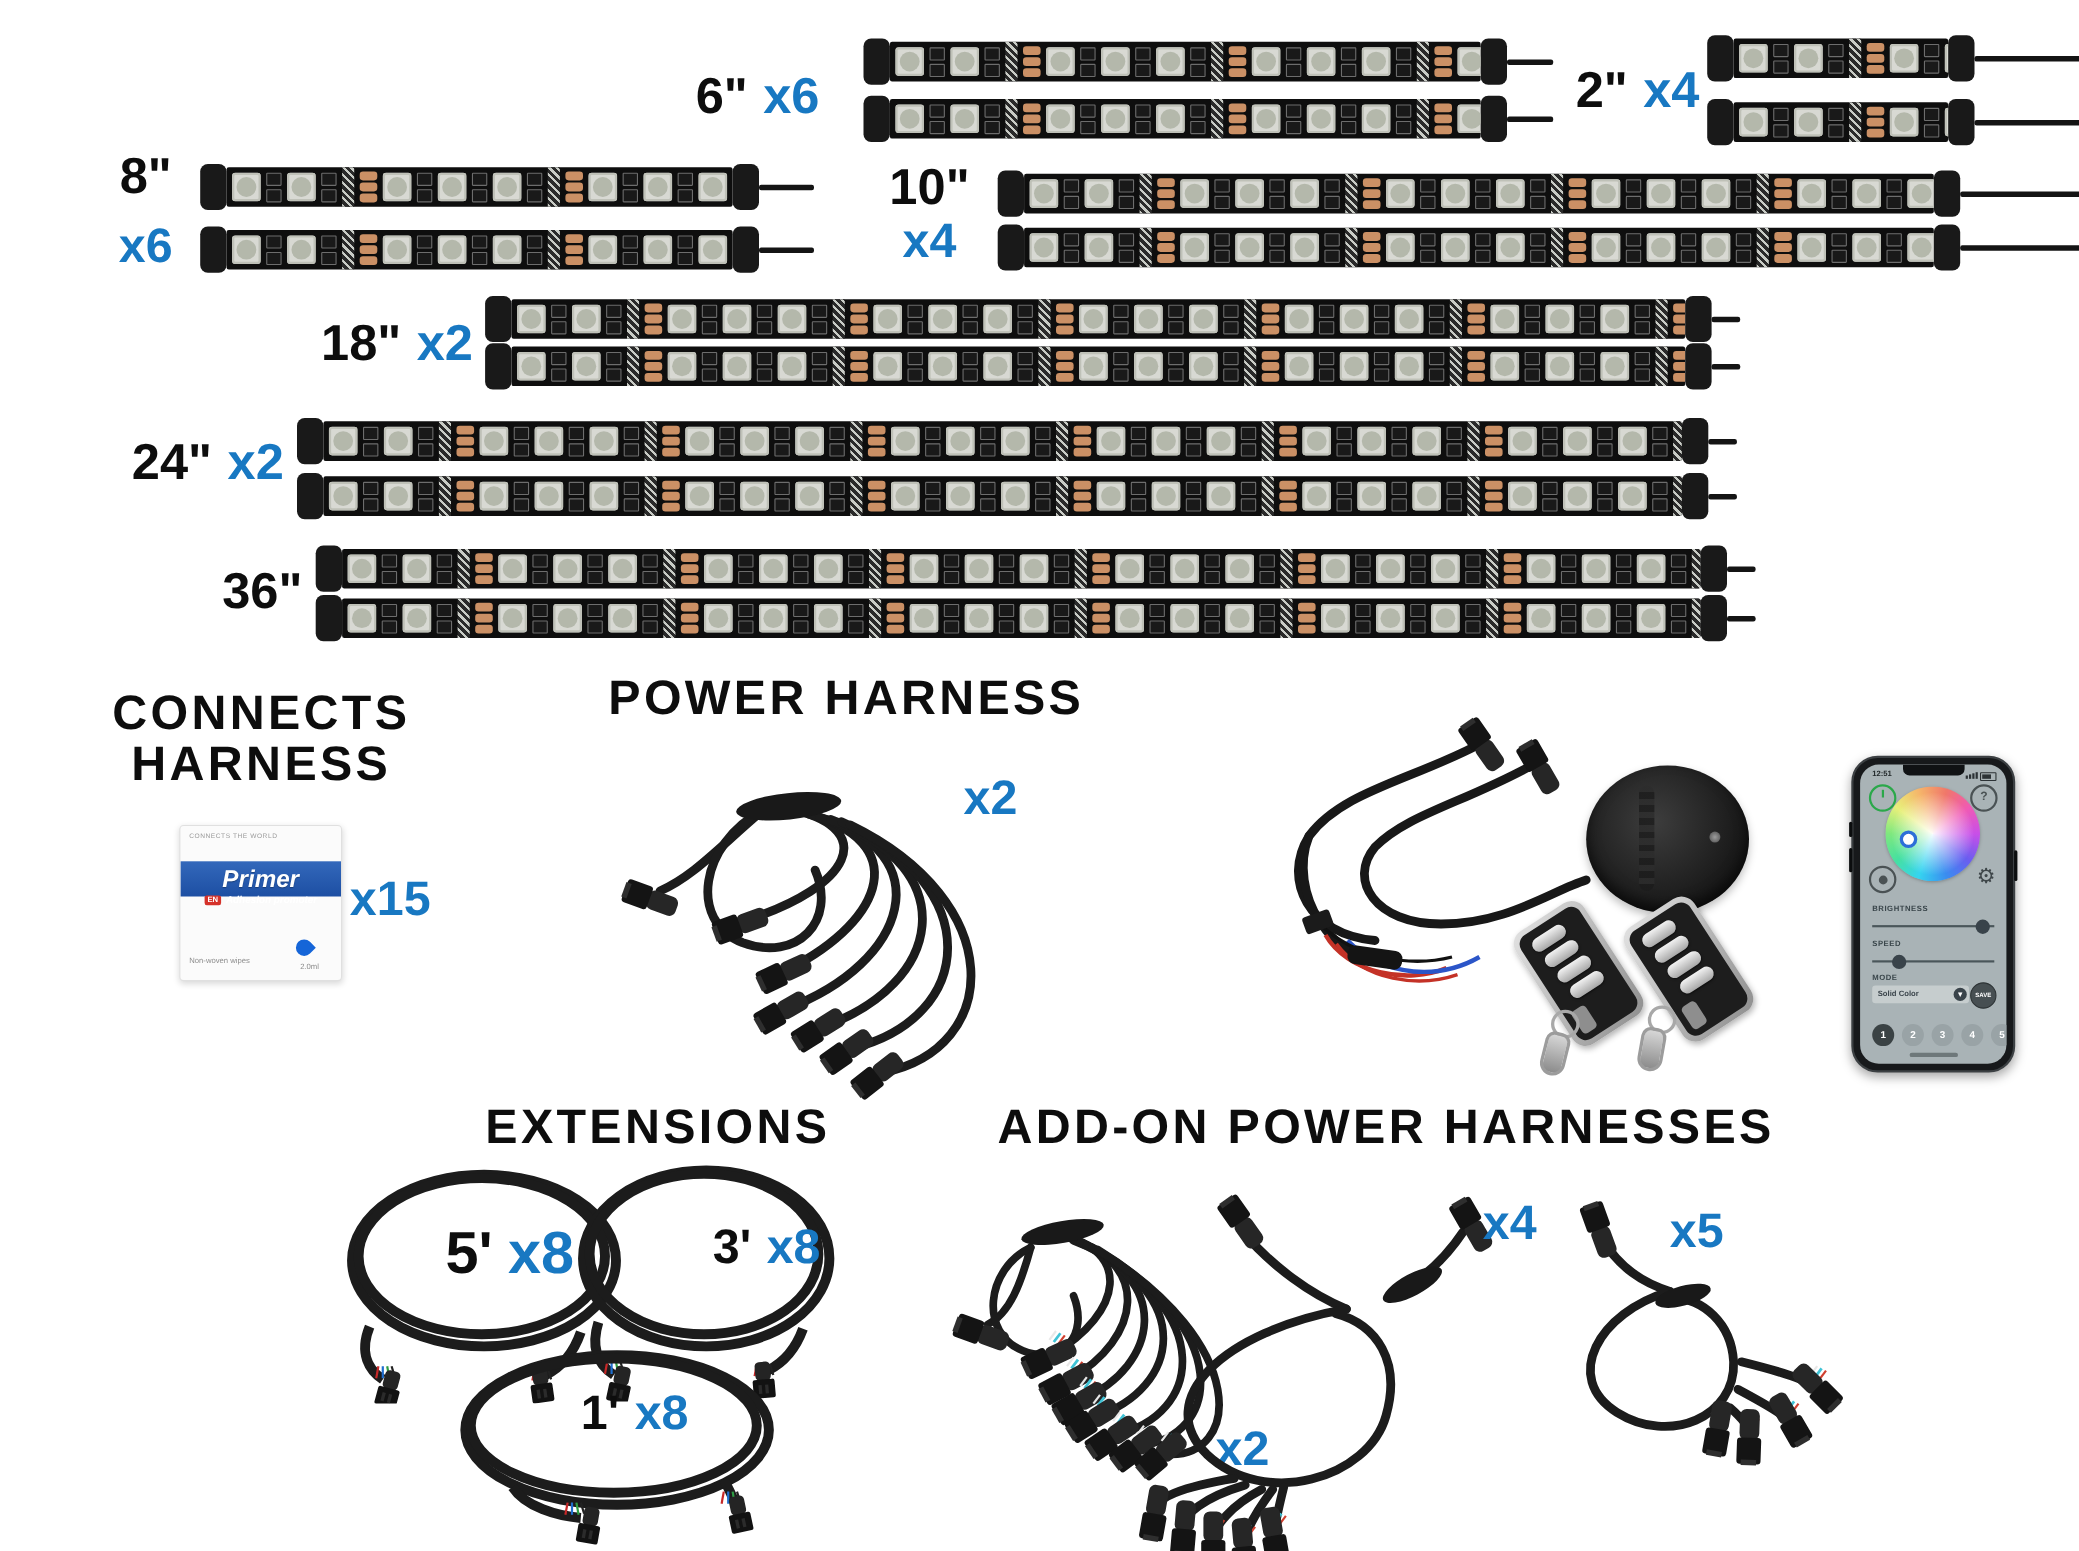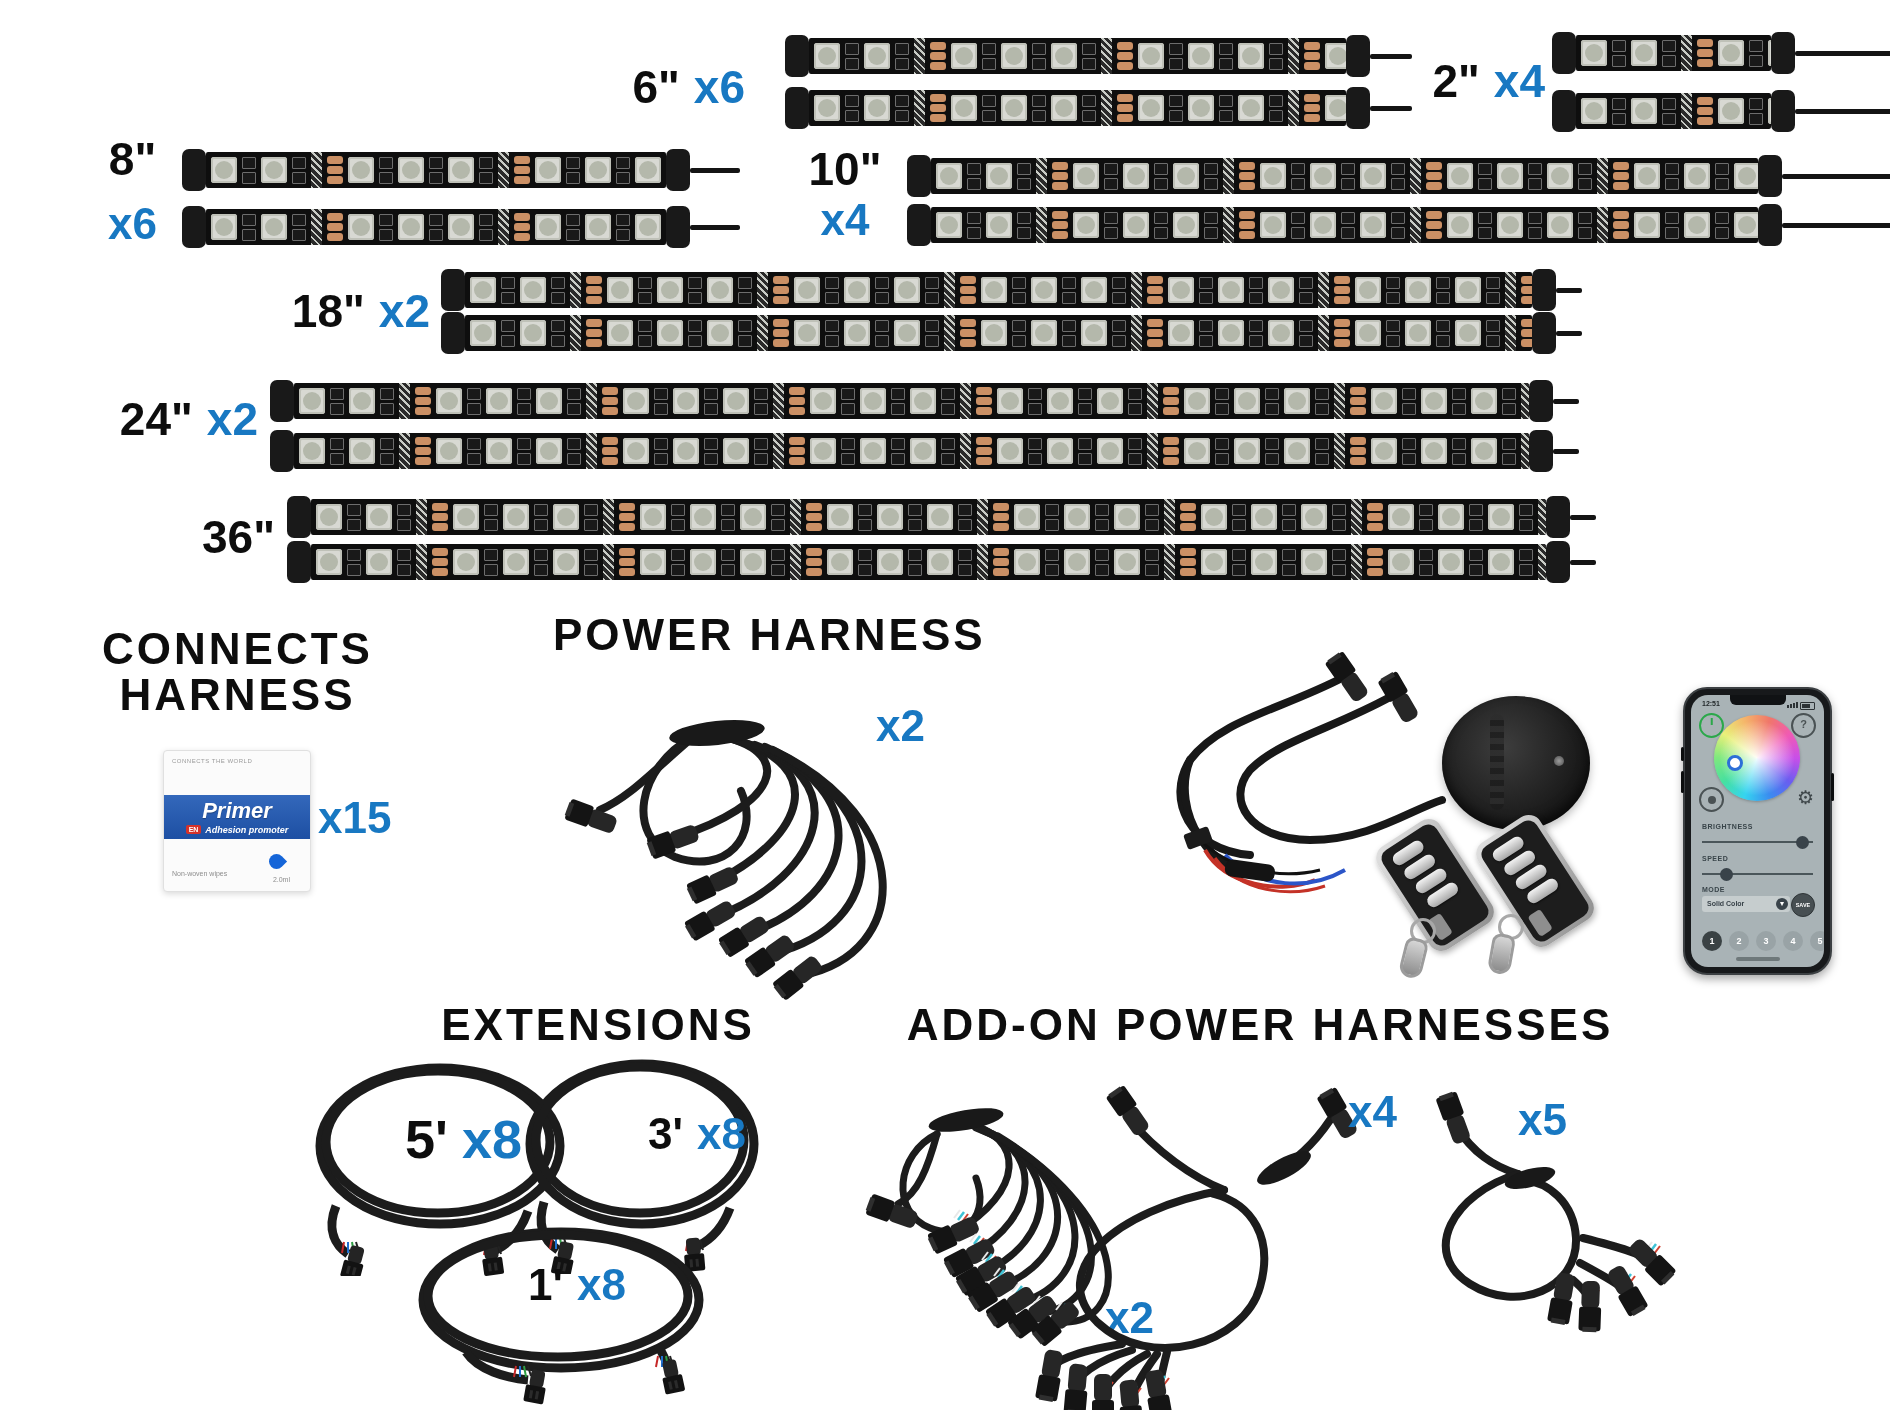--- a/index.html
+++ b/index.html
@@ -24,25 +24,25 @@
   .comp{width:12px;height:10px;background:#191919;border:1px solid #6d6d6d;border-radius:1px;}
   .cucol{flex:none;display:flex;flex-direction:column;gap:2px;}
   .cu{width:16px;height:8px;background:#cb9065;border-radius:3px;}
   .hatch{flex:none;width:11px;height:36px;background:repeating-linear-gradient(45deg,#c9ccc6 0 2px,#2a2a2a 2px 5px);}
   .cap{flex:none;width:24px;height:42px;background:#191919;border-radius:7px;}
   .wire{flex:none;height:5px;background:#141414;border-radius:2px;}
   
   .packet{position:absolute;left:163px;top:750px;width:146px;height:140px;background:#fbfbfb;
           border:1px solid #e0e0e0;border-radius:4px;box-shadow:0 2px 6px rgba(0,0,0,.15);overflow:hidden;}
   .packet-top{position:absolute;left:8px;top:7px;font-size:6px;color:#9a9a9a;letter-spacing:.5px;}
-  .packet-band{position:absolute;left:0;top:44px;width:100%;height:44px;
+  .packet-band{position:absolute;left:0;top:32px;width:100%;height:32px;
                background:linear-gradient(180deg,#3368bb, #1d4fa3);}
   .packet-brand{font-size:22px;font-weight:bold;font-style:italic;color:#fff;text-align:center;margin-top:3px;
                 text-shadow:0 1px 1px rgba(0,0,0,.3);}
-  .packet-subrow{display:flex;align-items:flex-start;justify-content:center;gap:4px;margin-top:1px;}
+  .packet-subrow{display:flex;align-items:flex-end;justify-content:center;gap:4px;margin-top:1px;}
   .en-badge{background:#d5322a;color:#fff;font-size:7px;font-weight:bold;border-radius:2px;padding:1px 3px;}
   .packet-sub{color:#fff;font-size:9px;font-style:italic;font-weight:bold;}
   .packet-wipes{position:absolute;left:8px;bottom:14px;font-size:7px;color:#8d8d8d;}
   .droplet{position:absolute;right:26px;bottom:22px;width:15px;height:15px;background:#1565d8;
            border-radius:50% 0 50% 50%;transform:rotate(45deg);}
   .packet-vol{position:absolute;right:20px;bottom:8px;font-size:7px;color:#8d8d8d;}
   
   .puck{position:absolute;left:1442px;top:696px;width:148px;height:134px;border-radius:50%;
         background:radial-gradient(circle at 42% 38%, #3d3d3d, #161616 72%);
         box-shadow:inset 0 -6px 12px rgba(0,0,0,.6), 0 4px 8px rgba(0,0,0,.25);}

